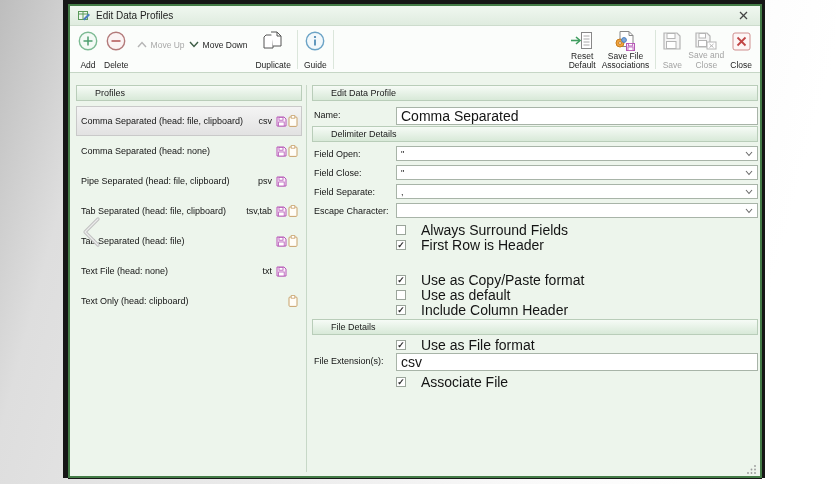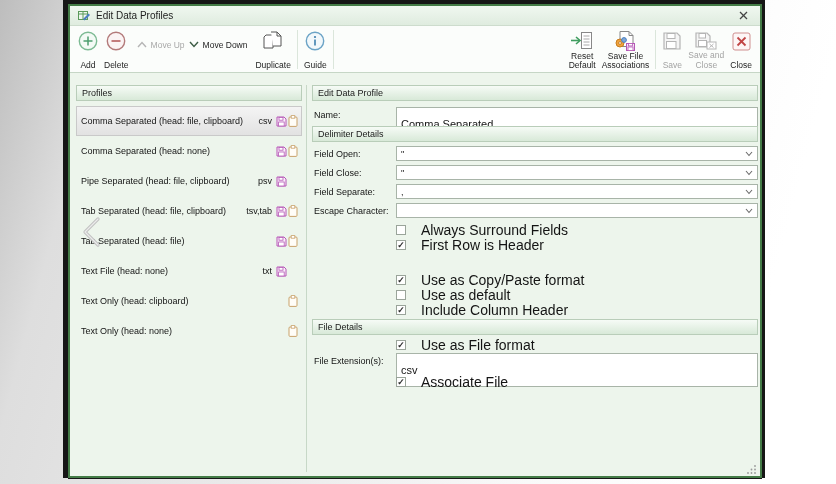--- a/index.html
+++ b/index.html
@@ -30,37 +30,37 @@
   .tbtn { display:flex; flex-direction:column; align-items:center; justify-content:space-between; padding:2px 3px 1px; }
   .ticon { height:22px; display:flex; align-items:center; justify-content:center; }
   .tlabel { font-size:8.5px; line-height:1.1; text-align:center; color:#1d1d1d; white-space:pre-line; }
   .tbtn.disabled .tlabel { color:#a3a3a3; }
   .movestack { display:flex; justify-content:center; gap:4px; padding:0 5px 10px; }
   .moverow { display:flex; align-items:center; gap:4px; font-size:8.5px; color:#1d1d1d; }
   .moverow.disabled { color:#a8a8a8; }
   .tsep { width:1px; background:#dbe6db; margin:2px 3px; }
   .tright { margin-left:auto; display:flex; align-items:stretch; }
   .section-header {
-    position:absolute; height:16px; line-height:14px; padding-left:5px;
+    position:absolute; height:16px; line-height:14px; padding-left:18px;
     font-size:9px; color:#1a1a1a;
     background:linear-gradient(#f6fbf6,#d8e9d8);
     border:1px solid #b9cdb9;
   }
   .list { position:absolute; left:6px; top:100px; width:226px; }
   .row { display:flex; align-items:center; height:30px; padding:0 2px 0 4px; font-size:9px; color:#141414; border:1px solid transparent; }
   .row[data-selected="true"] { background:linear-gradient(#f4f4f4,#e2e2e2); border-color:#c9c9c9; }
   .rname { flex:1; white-space:nowrap; overflow:hidden; }
   .rext { margin-right:3px; white-space:nowrap; }
   .ricon { width:12px; display:flex; justify-content:center; }
   .ricon[data-show="false"] { visibility:hidden; }
   .divider { position:absolute; left:236px; top:79px; width:1px; height:387px; background:#c7d8c7; }
   .flabel { position:absolute; font-size:9px; color:#141414; white-space:nowrap; }
   .tinput {
     position:absolute; height:15px; border:1px solid #a8b4a8; background:#fff;
-    font-family:"Liberation Sans",sans-serif; font-size:11px; color:#141414; padding:16px 4px;
+    font-family:"Liberation Sans",sans-serif; font-size:14px; color:#141414; padding:8px 4px;
   }
   .combo {
     position:absolute; height:15px; border:1px solid #a8b4a8; background:#fff;
     display:flex; align-items:center; font-size:9px; color:#141414; padding:0 16px 0 4px;
   }
   .combo .chev { position:absolute; right:4px; top:4px; }
   .cbrow { position:absolute; display:flex; align-items:center; gap:15px; font-size:14px; color:#141414; }
   .cb { width:10px; height:10px; border:1px solid #9aa49a; background:#fff; display:inline-flex; align-items:center; justify-content:center; flex:0 0 auto; }
   .cb[data-checked="true"]::after { content:"✓"; font-size:9px; font-weight:bold; color:#2b2b2b; margin-top:-1px; }
   .collapse { position:absolute; left:10px; top:210px; }
@@ -353,37 +353,20 @@
           </svg>
         </span>
       <span class="ricon" data-show="true">
           <svg width="10" height="12" viewBox="0 0 10 12">
             <rect x="1" y="2" width="8" height="9.4" rx="1" fill="#fffdf8" stroke="#c9a26b"></rect>
             <rect x="3.2" y="0.6" width="3.6" height="2.6" fill="#fff" stroke="#c9a26b" stroke-width="0.8"></rect>
           </svg>
         </span>
     </div>
 
-    <div class="row" data-selected="false">
-      <span class="rname">Text Only (head: none)</span>
-      <span class="rext"></span>
-      <span class="ricon" data-show="false">
-          <svg width="11" height="11" viewBox="0 0 11 11">
-            <path d="M1,1 h7 l2,2 v7 h-9 z" fill="#f9effa" stroke="#b657b6"></path>
-            <rect x="3" y="1.4" width="4" height="2.8" fill="#fff" stroke="#b657b6" stroke-width="0.8"></rect>
-            <rect x="2.6" y="6" width="5.6" height="4" fill="#fff" stroke="#b657b6" stroke-width="0.8"></rect>
-          </svg>
-        </span>
-      <span class="ricon" data-show="true">
-          <svg width="10" height="12" viewBox="0 0 10 12">
-            <rect x="1" y="2" width="8" height="9.4" rx="1" fill="#fffdf8" stroke="#c9a26b"></rect>
-            <rect x="3.2" y="0.6" width="3.6" height="2.6" fill="#fff" stroke="#c9a26b" stroke-width="0.8"></rect>
-          </svg>
-        </span>
-    </div>
 
   </div>
 
   <svg class="collapse" width="24" height="32" viewBox="0 0 24 32">
     <polyline points="18,3 5,16 18,29" fill="none" stroke="#c2c2c2" stroke-width="3.2" stroke-linecap="round" stroke-linejoin="round"></polyline>
     <polyline points="18,3 5,16 18,29" fill="none" stroke="#ebebeb" stroke-width="1.2" stroke-linecap="round" stroke-linejoin="round"></polyline>
   </svg>
 
   <div class="divider"></div>
 

